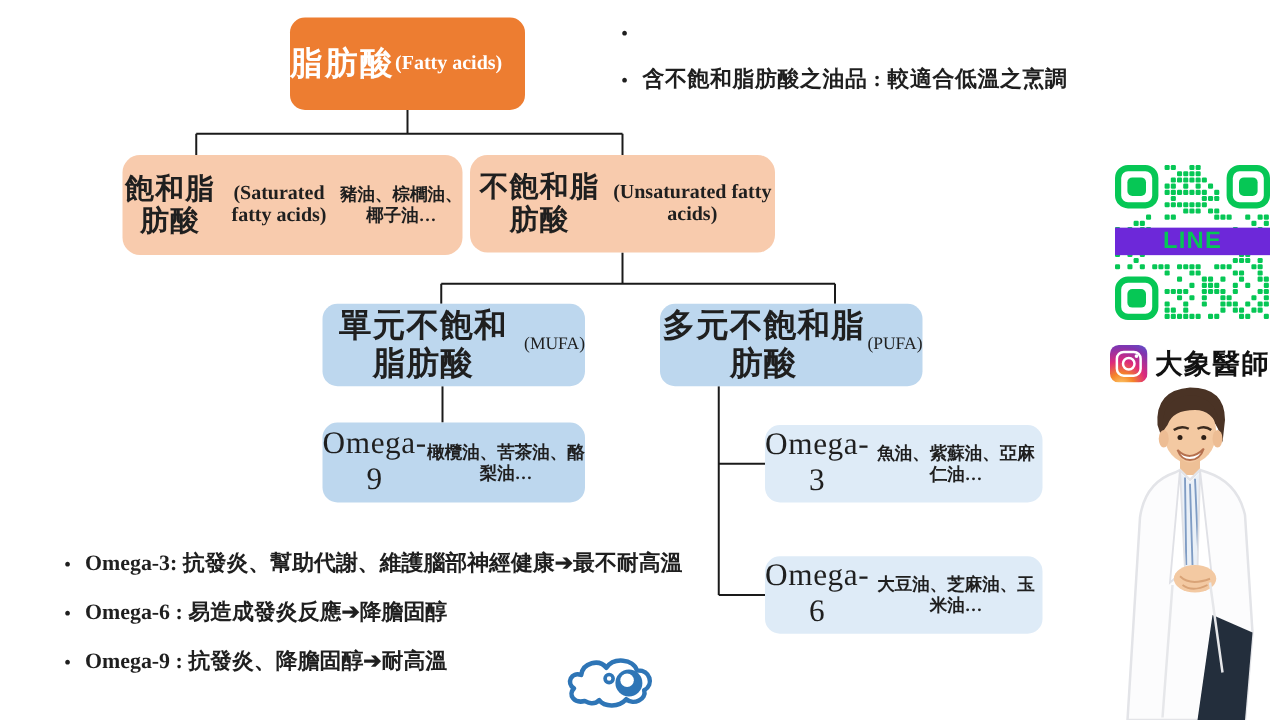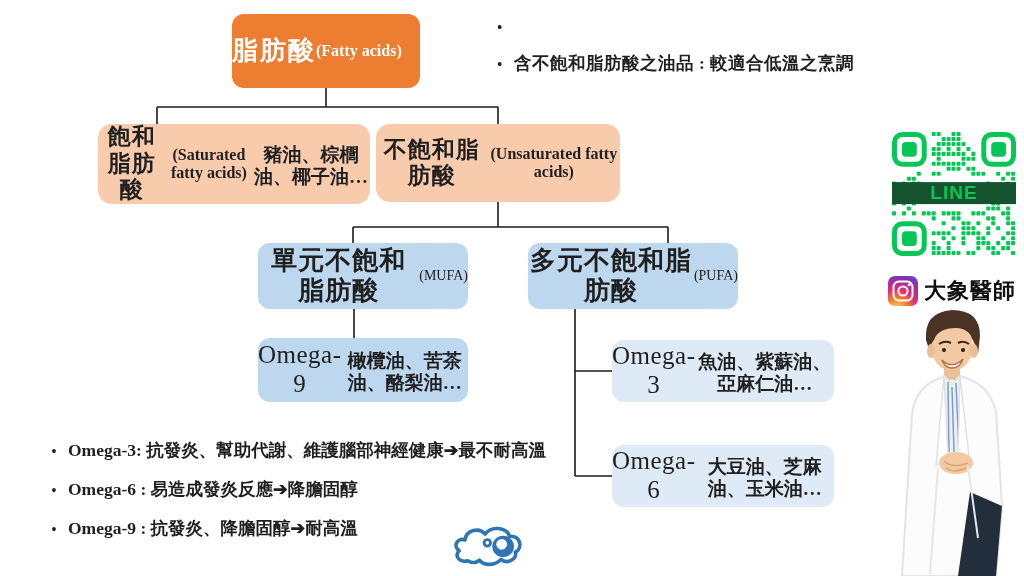--- a/index.html
+++ b/index.html
@@ -16,21 +16,21 @@
   .box-orange{background:#ED7D31;color:#ffffff;border-radius:12px;}
   .box-peach{background:#F8CBAD;border-radius:14px;}
   .box-blue{background:#BDD7EE;border-radius:12px;}
   .box-lightblue{background:#DEEBF7;border-radius:12px;}
   .t-xl{font-size:26px;font-weight:700;letter-spacing:2px;}
   .t-lg{font-size:23px;font-weight:700;letter-spacing:1px;}
   .t-md{font-size:26px;font-weight:700;letter-spacing:1px;}
   .t-sub{font-size:16px;font-weight:700;}
   .t-sub-sm{font-size:14px;font-weight:400;}
   .t-omega{font-size:25px;font-weight:400;letter-spacing:.5px;}
-  .t-ex{font-size:19px;font-weight:600;margin-top:3px;}
+  .t-ex{font-size:14px;font-weight:600;margin-top:3px;}
 
   #box-root{left:232px;top:14px;width:188px;height:74px;}
   #box-sat{left:78px;top:124px;width:272px;height:80px;margin-left:20px;}
   #box-unsat{left:376px;top:124px;width:244px;height:78px;}
   #box-mufa{left:258px;top:243px;width:210px;height:66px;}
   #box-pufa{left:528px;top:243px;width:210px;height:66px;}
   #box-omega9{left:258px;top:338px;width:210px;height:64px;}
   #box-omega3{left:612px;top:340px;width:222px;height:62px;}
   #box-omega6{left:612px;top:445px;width:222px;height:62px;}
 
@@ -41,21 +41,21 @@
   #top-notes{left:486px;top:20px;width:430px;}
   #top-notes li{margin-bottom:15px;letter-spacing:.5px;}
   #bottom-notes{left:40px;top:438px;width:560px;}
   #bottom-notes li{margin-bottom:15px;}
   #bottom-notes .term{font-weight:700;}
 
   
   #qr-wrap{position:absolute;left:892px;top:132px;width:124px;height:124px;}
   #qr-wrap .qr-label{position:absolute;left:0;top:50%;width:100%;transform:translateY(-54%);
       text-align:center;color:#06C755;font-family:"Liberation Sans","DejaVu Sans",sans-serif;
-      font-weight:700;font-size:19px;letter-spacing:1px;background:#14532d;}
+      font-weight:700;font-size:19px;letter-spacing:1px;background:#6d28d9;}
   #ig-row{position:absolute;left:888px;top:276px;display:flex;align-items:flex-start;gap:6px;}
   #ig-row .ig-label{font-family:"Liberation Sans","DejaVu Sans",sans-serif;
       font-weight:700;font-size:22px;color:#111;letter-spacing:1px;}
   #doctor{position:absolute;left:886px;top:306px;width:138px;height:270px;}
   #logo{position:absolute;left:452px;top:520px;width:72px;height:50px;}
 </style>
 </head>
 <body>
 
 <div id="slide">

